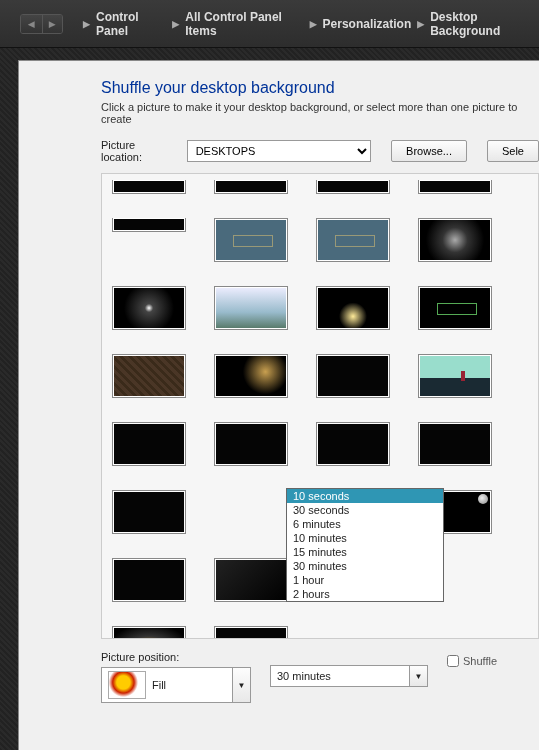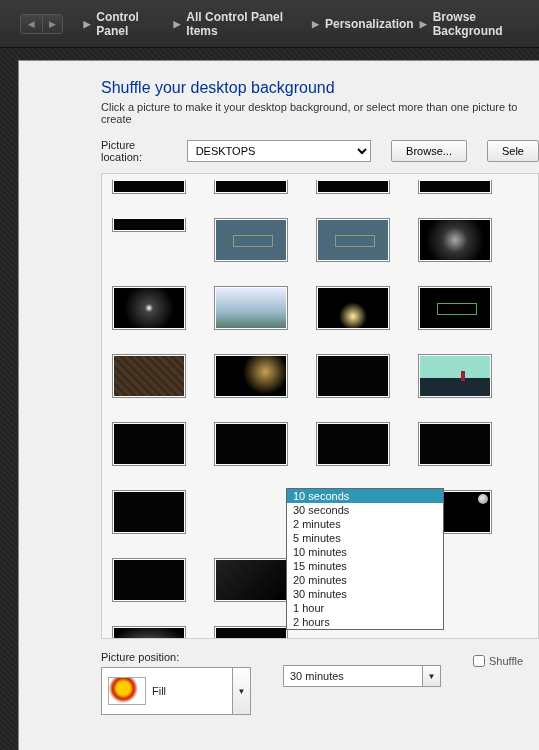--- a/index.html
+++ b/index.html
@@ -161,33 +161,33 @@
     padding:1px 6px;
     cursor:pointer;
   }
   .dropdown-list div.sel{
     background:#2f96b4;
     color:#fff;
   }
   .bottom-row{
     display:flex;
     align-items:flex-start;
-    gap:32px;
+    gap:19px;
     margin-top:12px;
   }
   .col{
     display:flex;
     flex-direction:column;
     gap:4px;
   }
   .col label{font-size:11px;}
   .pos-combo{
     display:flex;
     border:1px solid #999;
-    height:48px;
+    height:36px;
     width:150px;
     background:#fff;
     align-items:center;
   }
   .pos-combo .prev{
     width:38px;height:28px;margin:0 6px;
     background:radial-gradient(circle at 40% 40%,#ffcc00 25%,#cc2200 40%,#fff 55%),
                radial-gradient(circle at 75% 70%,#ffcc00 25%,#cc2200 40%,#fff 55%);
     background-blend-mode:normal;
     border:1px solid #aaa;
@@ -227,21 +227,21 @@
       <div class="nav-btn">▶</div>
     </div>
     <div class="breadcrumb">
       <span class="sep">▶</span>
       <span>Control Panel</span>
       <span class="sep">▶</span>
       <span>All Control Panel Items</span>
       <span class="sep">▶</span>
       <span>Personalization</span>
       <span class="sep">▶</span>
-      <span>Browse Background</span>
+      <span>Desktop Background</span>
     </div>
   </div>
 
   <div class="window">
     <div class="content">
       <h1>Shuffle your desktop background</h1>
       <div class="sub">Click a picture to make it your desktop background, or select more than one picture to create</div>
 
       <div class="row-loc">
         <label>Picture location:</label>
@@ -287,25 +287,23 @@
           <div class="thumb t-dark"></div>
           <div class="thumb t-red"></div>
           <div class="thumb t-black" style="visibility:hidden"></div>
           <div class="thumb t-swirl"></div>
           <div class="thumb t-black"></div>
         </div>
 
         <div class="dropdown-list" id="interval-list">
             <div class="sel">10 seconds</div>
             <div>30 seconds</div>
-            <div>2 minutes</div>
-            <div>5 minutes</div>
+            <div>6 minutes</div>
             <div>10 minutes</div>
             <div>15 minutes</div>
-            <div>20 minutes</div>
             <div>30 minutes</div>
             <div>1 hour</div>
             <div>2 hours</div>
           </div>
       </div>
 
       <div class="bottom-row">
         <div class="col">
           <label>Picture position:</label>
           <div class="pos-combo">

